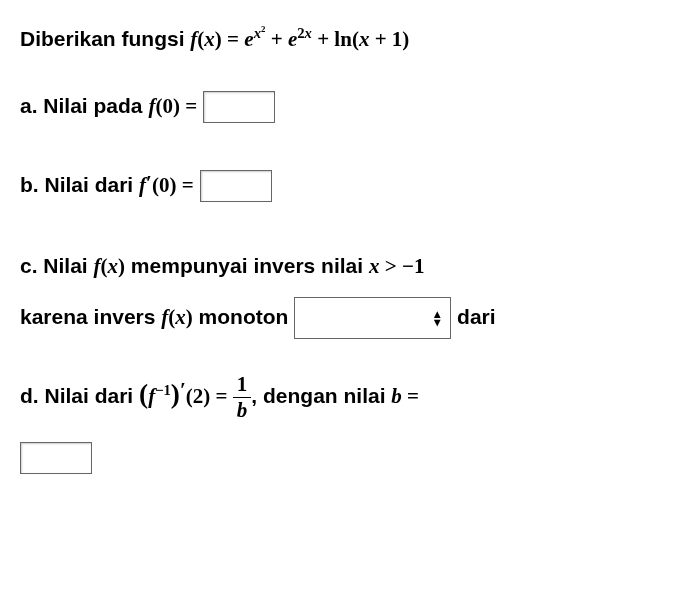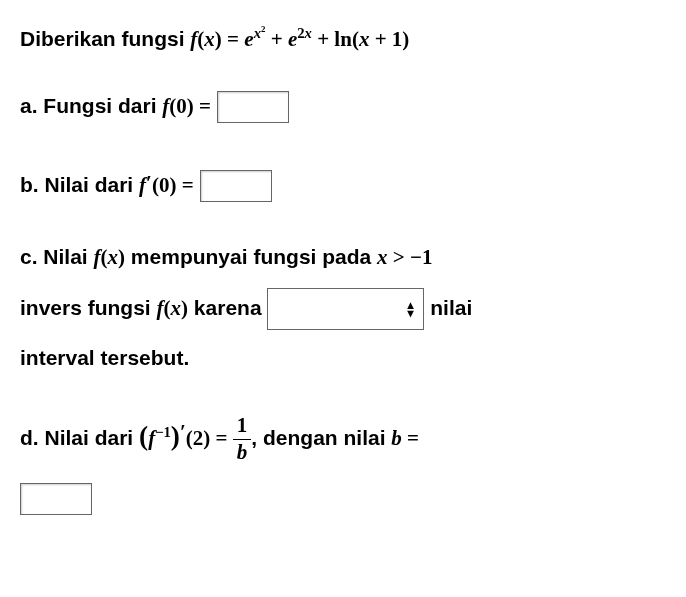--- a/index.html
+++ b/index.html
@@ -88,37 +88,36 @@
   }
 </style>
 </head>
 <body>
 
 <div class="part">
   <span>Diberikan fungsi </span><span class="math"><span>f</span><span class="math-upright">(</span><span>x</span><span class="math-upright">)</span></span><span class="math-upright"> = </span><span class="math"><span>e</span><span class="sup"><span>x</span><span class="supsup math-upright">2</span></span></span><span class="math-upright"> + </span><span class="math"><span>e</span><span class="sup math-upright" style="font-style: normal;"><span style="font-style:normal;">2</span><span style="font-style:italic;">x</span></span></span><span class="math-upright"> + </span><span><span class="math-upright">ln</span><span class="math-upright">(</span><span class="math">x</span><span class="math-upright"> + </span><span class="math-upright">1</span><span class="math-upright">)</span></span>
 </div>
 
 <div class="part" style="margin-bottom:40px;">
-  <span>a. Fungsi dari </span><span class="math"><span>f</span><span class="math-upright">(</span><span class="math-upright">0</span><span class="math-upright">)</span></span><span class="math-upright"> =</span>
+  <span>a. Nilai pada </span><span class="math"><span>f</span><span class="math-upright">(</span><span class="math-upright">0</span><span class="math-upright">)</span></span><span class="math-upright"> =</span>
   <span class="input-box"></span>
 </div>
 
-<div class="part" style="margin-bottom:28px;">
+<div class="part" style="margin-bottom:37px;">
   <span>b. Nilai dari </span><span class="math"><span>f</span><span class="prime" style="font-style: normal; position:relative; top:-2px;">′</span><span class="math-upright">(</span><span class="math-upright">0</span><span class="math-upright">)</span></span><span class="math-upright"> =</span>
   <span class="input-box"></span>
 </div>
 
 <div class="part" style="line-height:2.4;">
   <div>
-    <span>c. Nilai </span><span class="math"><span>f</span><span class="math-upright">(</span><span>x</span><span class="math-upright">)</span></span><span> mempunyai fungsi pada </span><span class="math">x</span><span class="math-upright"> &gt; </span><span class="math-upright minus">−</span><span class="math-upright">1</span>
+    <span>c. Nilai </span><span class="math"><span>f</span><span class="math-upright">(</span><span>x</span><span class="math-upright">)</span></span><span> mempunyai invers nilai </span><span class="math">x</span><span class="math-upright"> &gt; </span><span class="math-upright minus">−</span><span class="math-upright">1</span>
   </div>
   <div>
-    <span>invers fungsi </span><span class="math"><span>f</span><span class="math-upright">(</span><span>x</span><span class="math-upright">)</span></span><span> karena </span><span class="select-box"><span class="select-arrows">▴<br>▾</span></span><span> nilai</span>
+    <span>karena invers </span><span class="math"><span>f</span><span class="math-upright">(</span><span>x</span><span class="math-upright">)</span></span><span> monoton </span><span class="select-box"><span class="select-arrows">▴<br>▾</span></span><span> dari</span>
   </div>
-  <div>interval tersebut.</div>
 </div>
 
 <div class="part" style="">
   <div>
     <span>d. Nilai dari </span><span><span class="math-upright" style="font-size:1.3em;">(</span><span class="math">f</span><span class="sup math-upright minus">−1</span><span class="math-upright" style="font-size:1.3em;">)</span><span class="prime" style="position:relative; top:-6px;">′</span><span class="math-upright">(</span><span class="math-upright">2</span><span class="math-upright">)</span></span><span class="math-upright"> = </span><span class="frac"><span class="num math-upright">1</span><span class="den">b</span></span><span>, </span><span>dengan nilai </span><span class="math">b</span><span class="math-upright"> =</span>
   </div>
   <div style="margin-top:14px;">
     <span class="input-box"></span>
   </div>
 </div>

